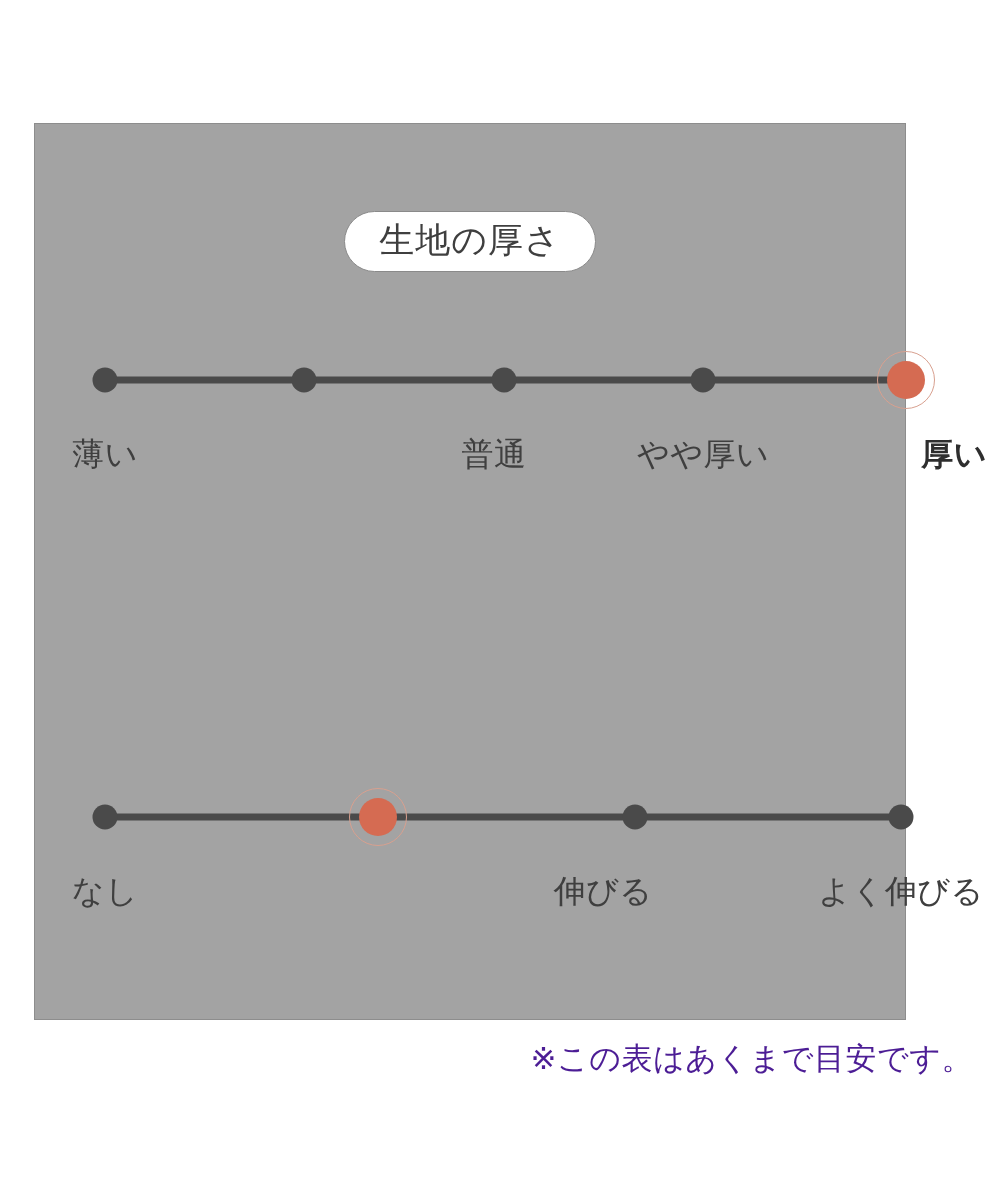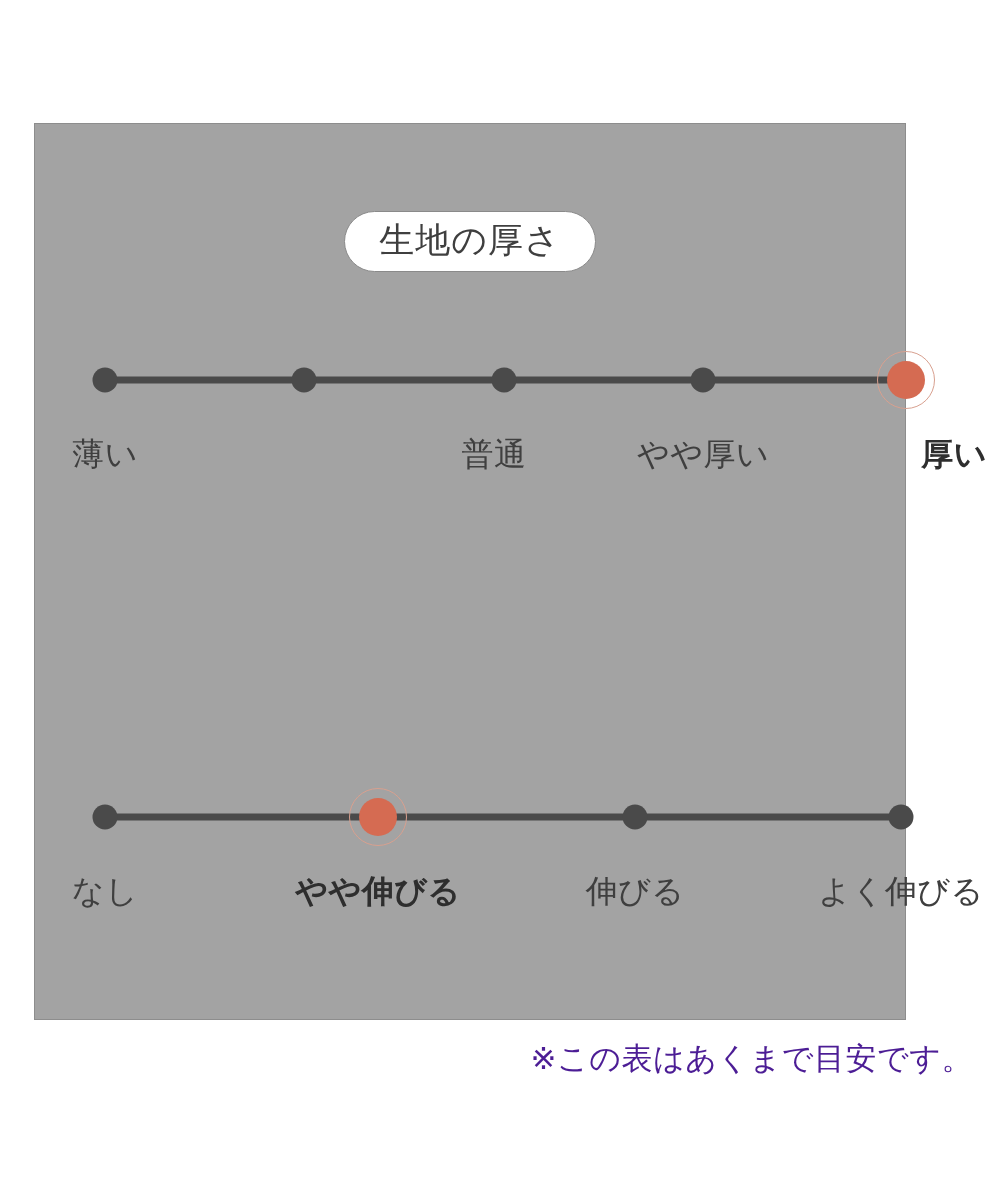--- a/index.html
+++ b/index.html
@@ -155,20 +155,19 @@
 
     <div class="node-ring" style="left:343px;"></div>
     <div class="node selected" style="left:343px;"></div>
 
     <div class="node" style="left:600px;"></div>
     <div class="node" style="left:866px;"></div>
   </div>
 
   <div class="labels" style="top:748px;">
     <span class="label" style="left:70px;">なし</span>
-    <span class="label is-selected" style="left:343px;">やや伸びる</span>
-    <span class="label" style="left:600px;">伸びる</span>
+    <span class="label" style="left:568px;">伸びる</span>
     <span class="label" style="left:866px;">よく伸びる</span>
   </div>
 
 </div>
 
 <div class="footnote">※この表はあくまで目安です。</div>
 
 </body></html>

